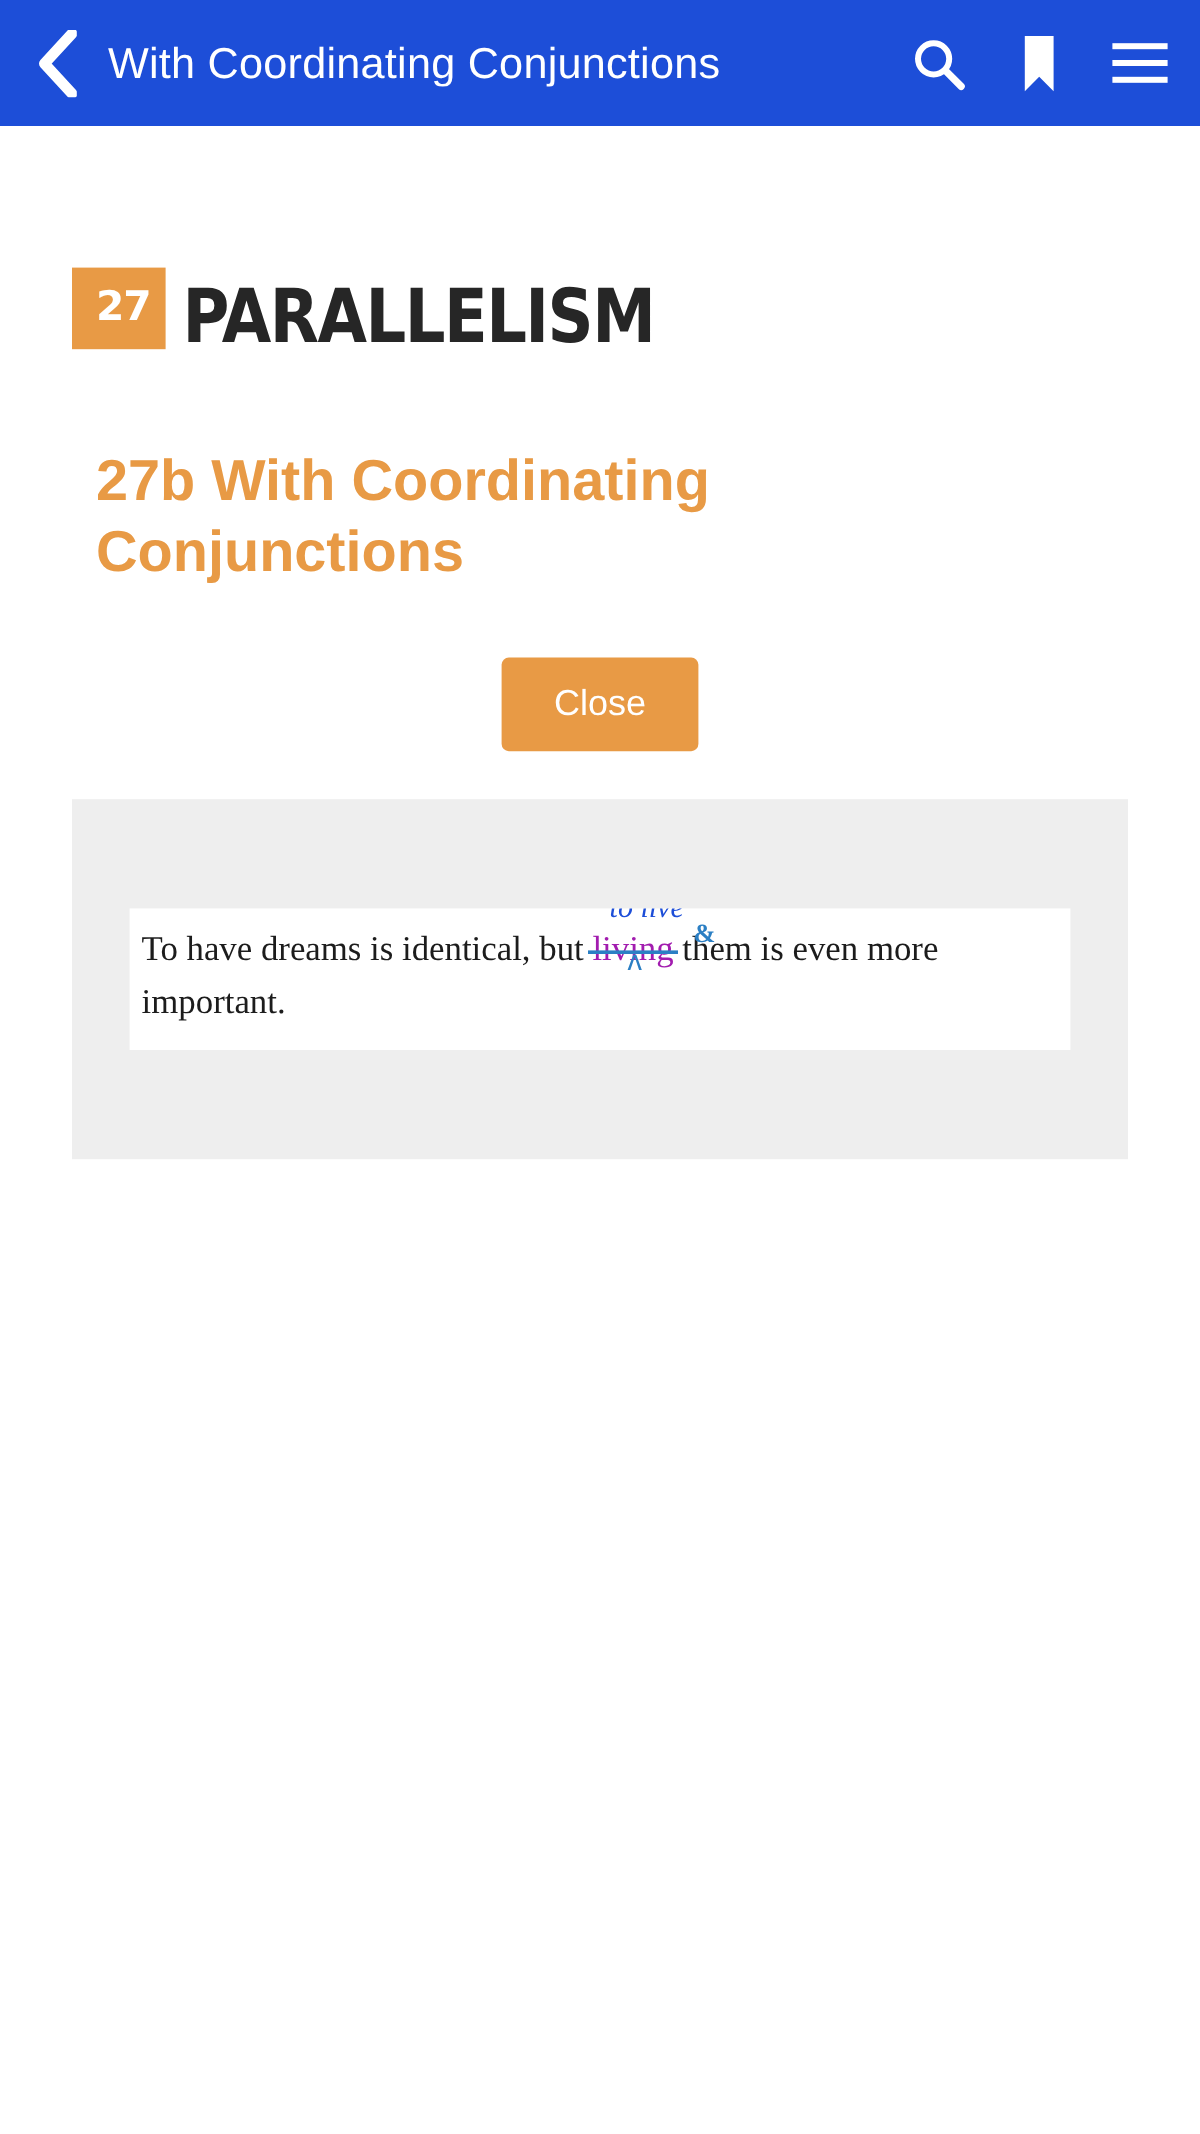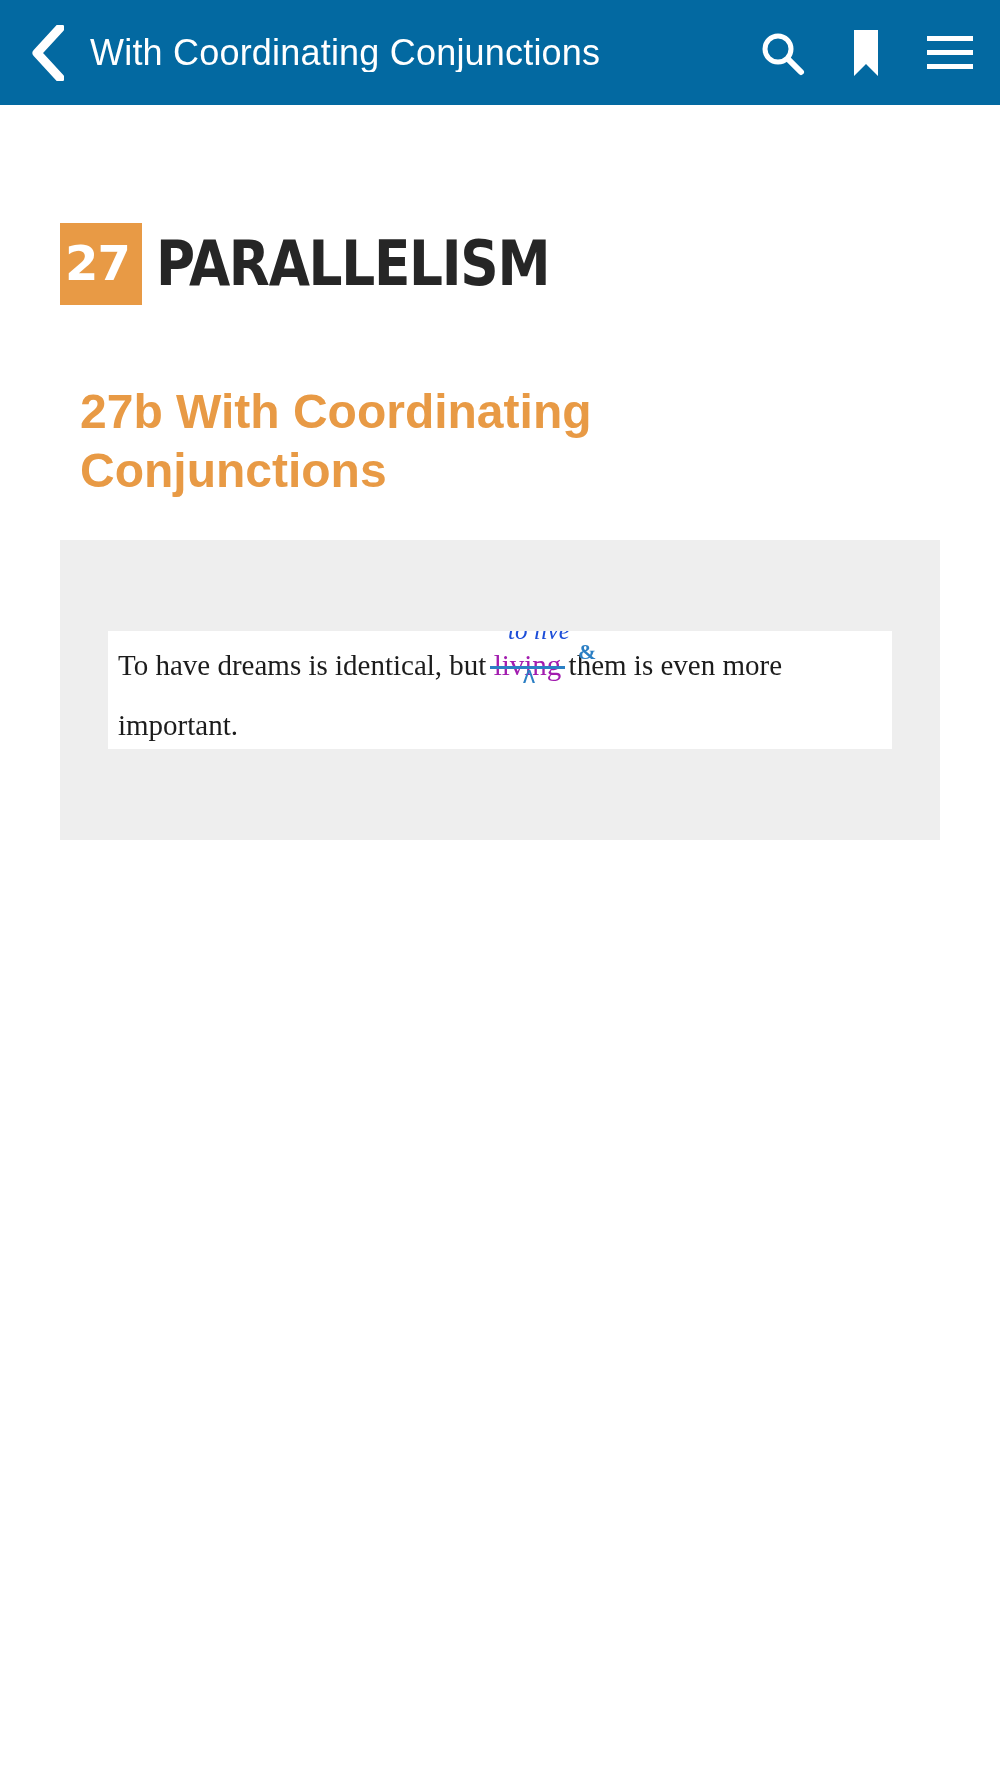--- a/index.html
+++ b/index.html
@@ -7,21 +7,21 @@
     width: 1000px;
     height: 1778px;
     background: #ffffff;
     font-family: "Liberation Sans", sans-serif;
   }
 
   
   .appbar {
     position: relative;
     height: 105px;
-    background: #0369a1;
+    background: #1d4ed8;
     display: flex;
     align-items: center;
     padding: 0 22px 0 18px;
   }
   .back-btn {
     width: 58px;
     height: 70px;
     display: flex;
     align-items: center;
     justify-content: center;
@@ -63,25 +63,25 @@
   .chapter-head {
     display: flex;
     align-items: flex-start;
     margin-top: 118px;
   }
   .chapter-num {
     background: #e89a45;
     color: #ffffff;
     font-family: "DejaVu Sans", sans-serif;
     font-weight: bold;
-    font-size: 48px;
+    font-size: 34px;
     line-height: 1;
-    padding: 16px 12px 18px 5px;
+    padding: 16px 12px 18px 20px;
     min-width: 78px;
-    text-align: center;
+    text-align: left;
     letter-spacing: -1px;
   }
   .chapter-title {
     color: #262626;
     font-family: "DejaVu Sans", sans-serif;
     font-weight: bold;
     font-size: 62px;
     line-height: 1;
     letter-spacing: -1.5px;
     transform: scaleX(0.86);
@@ -146,21 +146,21 @@
     left: 10px;
     top: 18px;
     font-family: "Liberation Serif", serif;
     font-size: 29px;
     color: #1c1c1c;
     white-space: nowrap;
   }
   .fig-line2 {
     position: absolute;
     left: 10px;
-    top: 78px;
+    top: 62px;
     font-family: "Liberation Serif", serif;
     font-size: 29px;
     color: #1c1c1c;
     white-space: nowrap;
   }
   .strike-word {
     position: relative;
     display: inline-block;
     color: #a21caf;
   }
@@ -251,20 +251,23 @@
 <div class="content">
 
   <div class="chapter-head">
     <div class="chapter-num">27</div>
     <div class="chapter-title">PARALLELISM</div>
   </div>
 
   <h2 class="section-title">27b With Coordinating Conjunctions</h2>
 
 
+  <div class="close-row">
+    <button class="close-btn">Close</button>
+  </div>
 
   <div class="figure-box">
     <div class="figure-inner">
       <div class="fig-line1">
         <span>To have dreams is identical, but </span><span class="strike-word">living</span><span> them is even more</span>
       </div>
       <div class="fig-line2">important.</div>
       <div class="fig-insert">to live</div>
       <div class="fig-caret">ʌ</div>
       <div class="fig-amp">&amp;</div>

